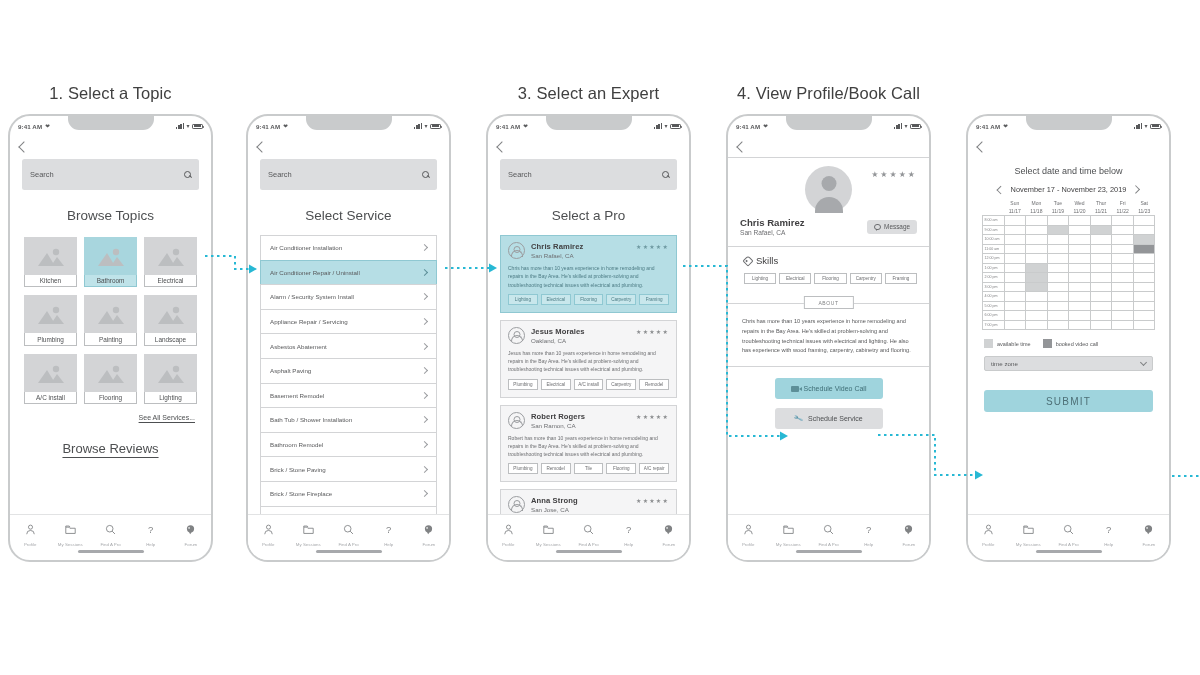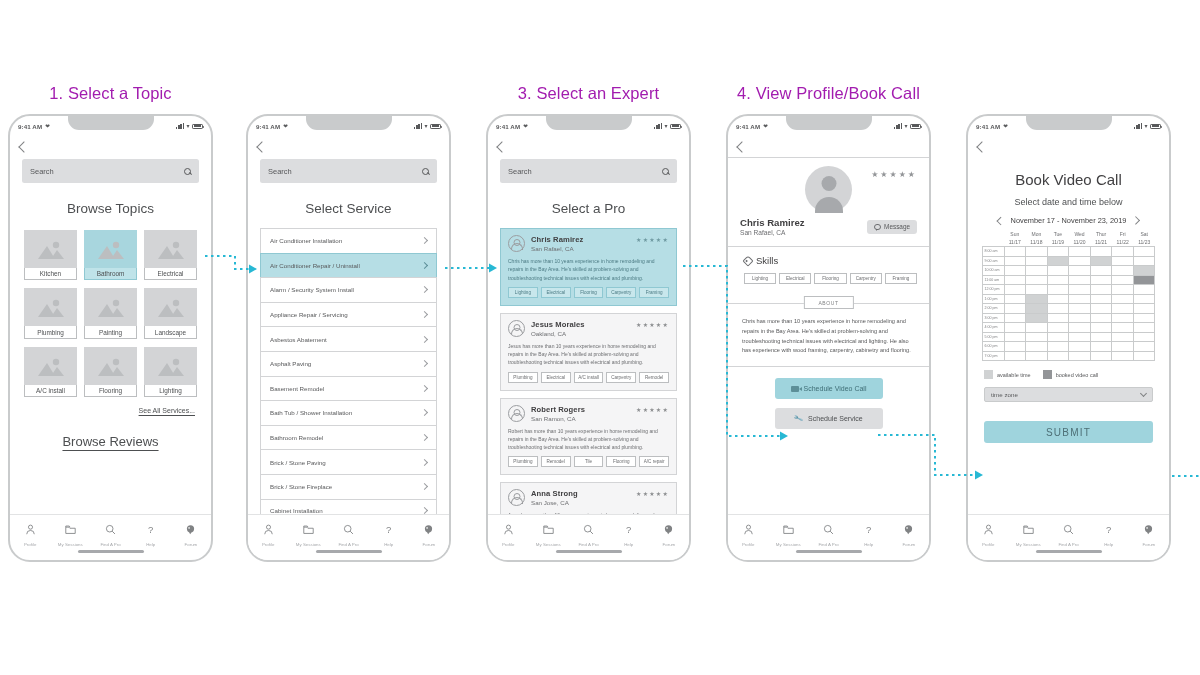--- a/index.html
+++ b/index.html
@@ -8,21 +8,21 @@
     background: #ffffff;
     font-family: "Liberation Sans", sans-serif;
     overflow: hidden;
     position: relative;
   }
   .canvas { position: relative; width: 1200px; height: 675px; }
 
   
   .step-title {
     position: absolute;
-    color: #a21caf;
+    color: #404040;
     font-size: 16.5px;
     letter-spacing: .1px;
     white-space: nowrap;
     text-align: center;
   }
 
   
   .phone {
     position: absolute;
     width: 205px; height: 448px;
@@ -53,21 +53,21 @@
   .batt { width: 11px; height: 5.5px; border: .8px solid #58595b; border-radius: 1.2px; position: relative; }
   .batt::after { content:""; position:absolute; right:-2px; top:1.4px; width:1.2px; height:2.4px; background:#58595b; border-radius:0 1px 1px 0;}
   .batt i { position:absolute; left:.7px; top:.7px; bottom:.7px; right:1.4px; background:#58595b; }
 
   .backbar { height: 21px; display:flex; align-items:center; padding-left:10px; }
   .chev-back { width:8px; height:8px; border-left:1.6px solid #808284; border-bottom:1.6px solid #808284; transform: rotate(45deg); }
 
   .screen-body { position: relative; height: 380px; }
 
   .searchbar {
-    margin: 2px 12px 0 12px; height: 24px;
+    margin: 2px 12px 0 12px; height: 31px;
     background: #dcdddf; border-radius: 2.5px;
     display: flex; align-items: center; padding: 0 8px;
     justify-content: space-between;
   }
   .searchbar span { font-size: 7.5px; color: #58595b; }
   .mag { width:7px;height:7px;border:1.2px solid #58595b;border-radius:50%;position:relative; }
   .mag::after { content:""; position:absolute; width:3.2px; height:1.2px; background:#58595b; right:-2.6px; bottom:-.2px; transform:rotate(45deg); }
 
   .page-h {
     text-align:center; font-size:13.5px; color:#4d4f51;
@@ -767,21 +767,20 @@
         <span class="wifi">▾</span>
         <span class="batt">
             <i></i>
           </span>
       </span>
     </div>
     <div class="backbar">
         <div class="chev-back"></div>
       </div>
     <div class="screen-body" style="overflow:hidden;">
-      <div class="cal-title">Book Video Call</div>
       <div class="cal-sub">Select date and time below</div>
       <div class="cal-nav">
         <span class="cn-arrow l"></span>
         <span class="lbl">November 17  -  November 23,  2019</span>
         <span class="cn-arrow r"></span>
       </div>
       <div class="cal-grid">
         <div class="cal-head" id="cal-head">
             <div></div>
             <div>Sun<br>11/17</div>

